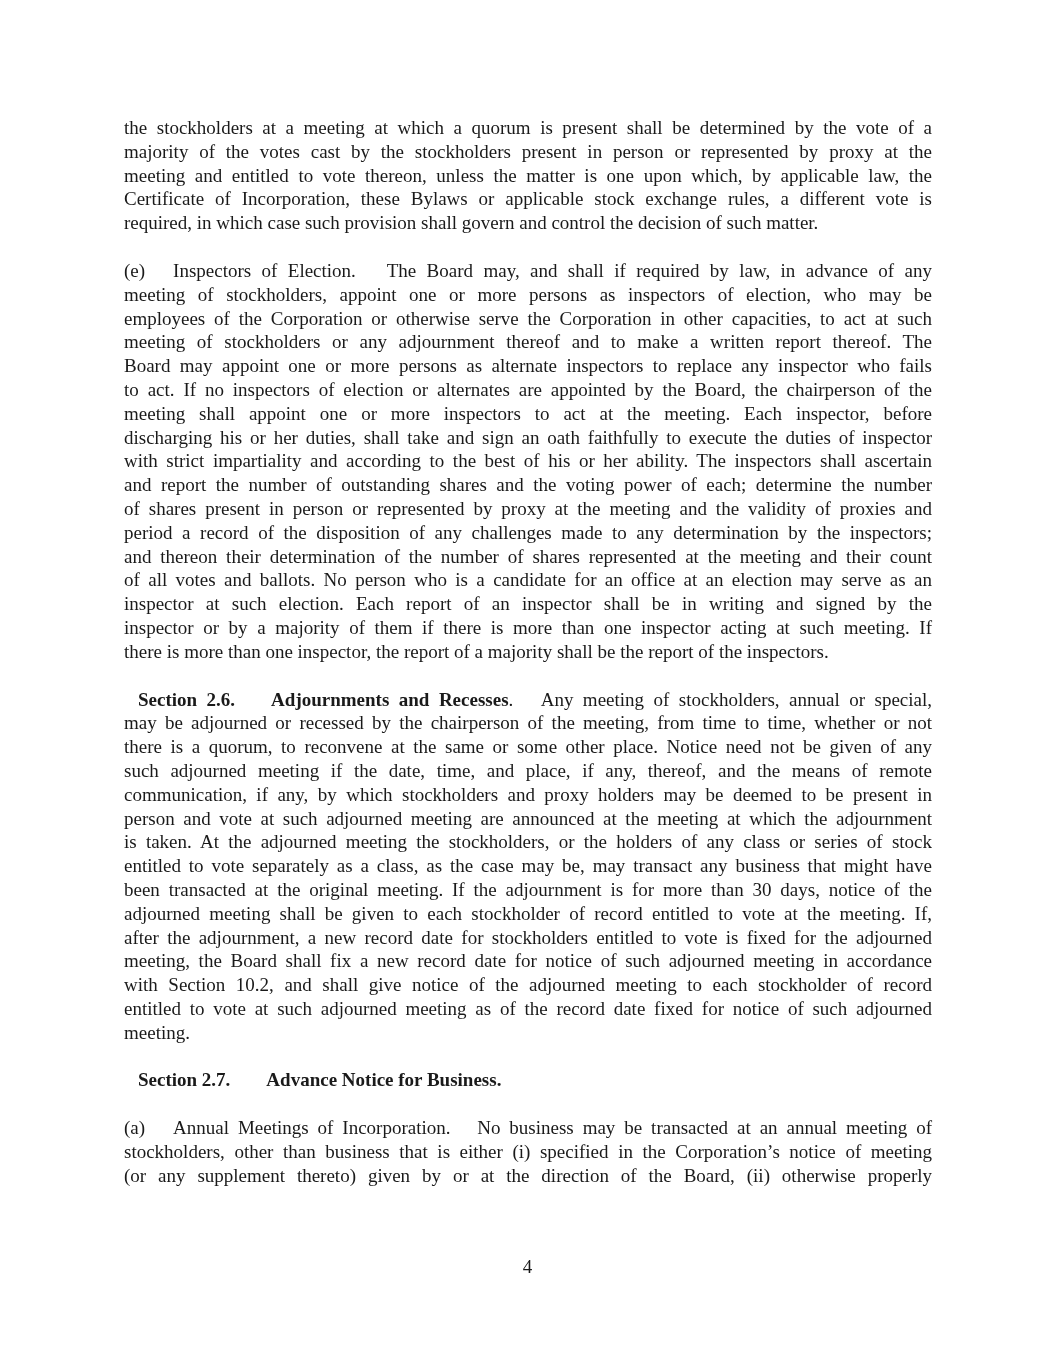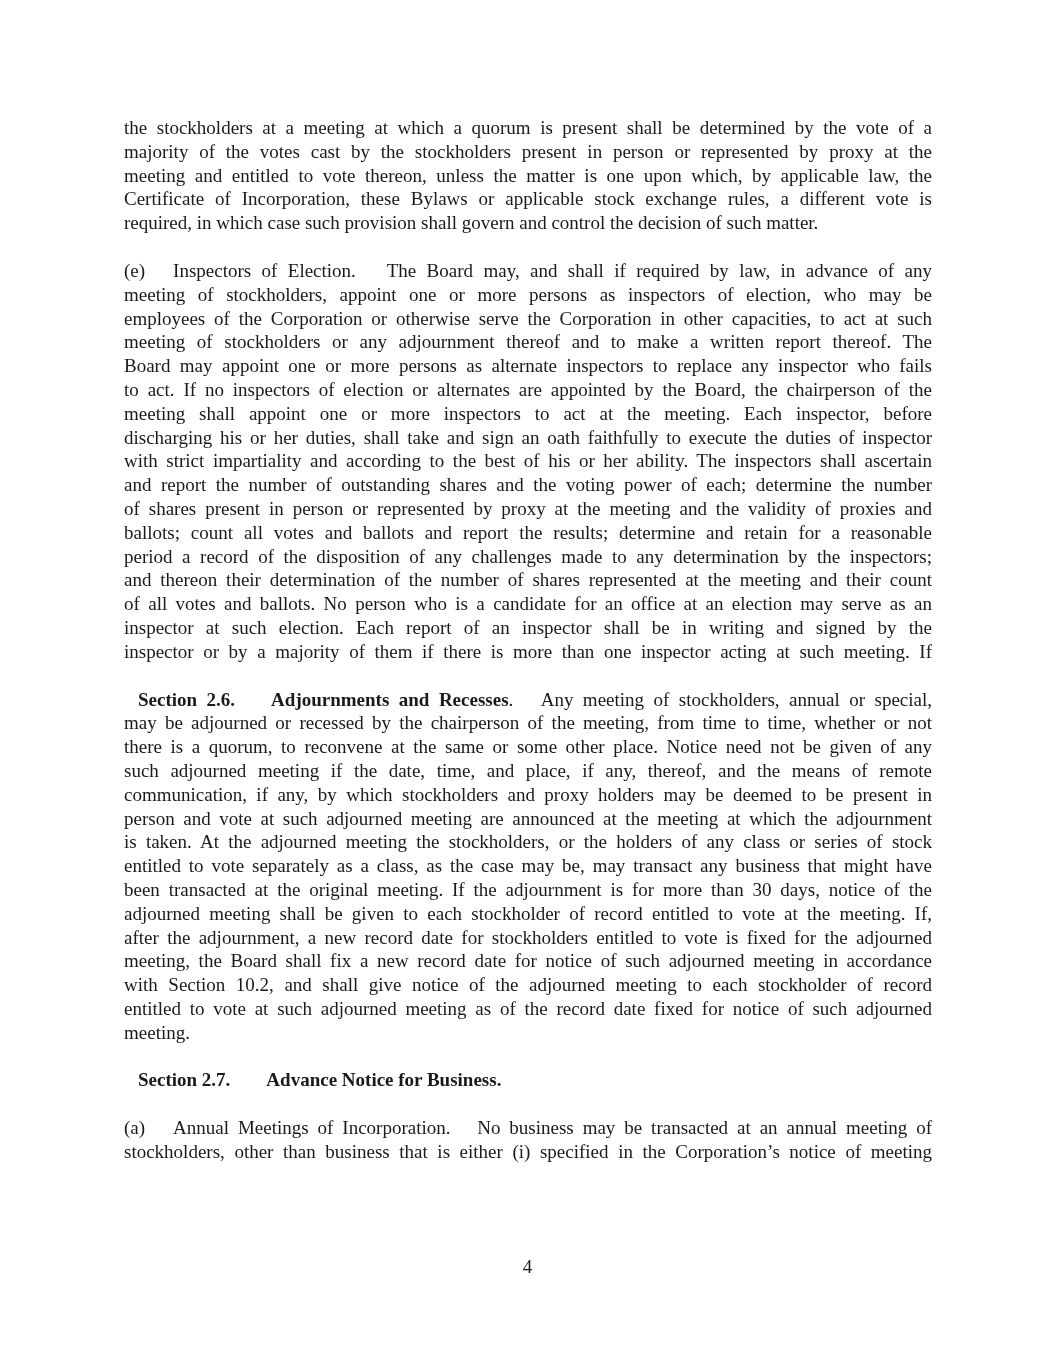--- a/index.html
+++ b/index.html
@@ -38,26 +38,26 @@
     <span class="line">meeting of stockholders, appoint one or more persons as inspectors of election, who may be</span>
     <span class="line">employees of the Corporation or otherwise serve the Corporation in other capacities, to act at such</span>
     <span class="line">meeting of stockholders or any adjournment thereof and to make a written report thereof. The</span>
     <span class="line">Board may appoint one or more persons as alternate inspectors to replace any inspector who fails</span>
     <span class="line">to act. If no inspectors of election or alternates are appointed by the Board, the chairperson of the</span>
     <span class="line">meeting shall appoint one or more inspectors to act at the meeting. Each inspector, before</span>
     <span class="line">discharging his or her duties, shall take and sign an oath faithfully to execute the duties of inspector</span>
     <span class="line">with strict impartiality and according to the best of his or her ability. The inspectors shall ascertain</span>
     <span class="line">and report the number of outstanding shares and the voting power of each; determine the number</span>
     <span class="line">of shares present in person or represented by proxy at the meeting and the validity of proxies and</span>
-    <span class="line">ballots; count all votes and ballots and report the results; determine and retain for a reasonable</span>
     <span class="line">period a record of the disposition of any challenges made to any determination by the inspectors;</span>
     <span class="line">and thereon their determination of the number of shares represented at the meeting and their count</span>
     <span class="line">of all votes and ballots. No person who is a candidate for an office at an election may serve as an</span>
     <span class="line">inspector at such election. Each report of an inspector shall be in writing and signed by the</span>
     <span class="line">inspector or by a majority of them if there is more than one inspector acting at such meeting. If</span>
+    <span class="line last">there is more than one inspector, the report of a majority shall be the report of the inspectors.</span>
   </p>
   <div class="gap"></div>
 
   <p class="para">
     <span class="line"><span class="b">Section 2.6.</span><span class="tab2"></span><span class="b">Adjournments and Recesses</span><span style="white-space:pre">.   Any meeting of stockholders, annual or special,</span></span>
     <span class="line">may be adjourned or recessed by the chairperson of the meeting, from time to time, whether or not</span>
     <span class="line">there is a quorum, to reconvene at the same or some other place. Notice need not be given of any</span>
     <span class="line">such adjourned meeting if the date, time, and place, if any, thereof, and the means of remote</span>
     <span class="line">communication, if any, by which stockholders and proxy holders may be deemed to be present in</span>
     <span class="line">person and vote at such adjourned meeting are announced at the meeting at which the adjournment</span>
@@ -74,16 +74,17 @@
   <div class="gap"></div>
 
   <p class="para">
     <span class="line last"><span class="b">Section 2.7.</span><span class="tab2"></span><span class="b">Advance Notice for Business.</span></span>
   </p>
   <div class="gap"></div>
 
   <p class="para">
     <span class="line"><span>(a)</span><span class="tab"></span><span class="u">Annual Meetings of Incorporation</span><span style="white-space:pre">.   No business may be transacted at an annual meeting of</span></span>
     <span class="line">stockholders, other than business that is either (i) specified in the Corporation’s notice of meeting</span>
+    <span class="line">(or any supplement thereto) given by or at the direction of the Board, (ii) otherwise properly</span>
   </p>
 </div>
 
 <div class="page-number">4</div>
 
 </body></html>

